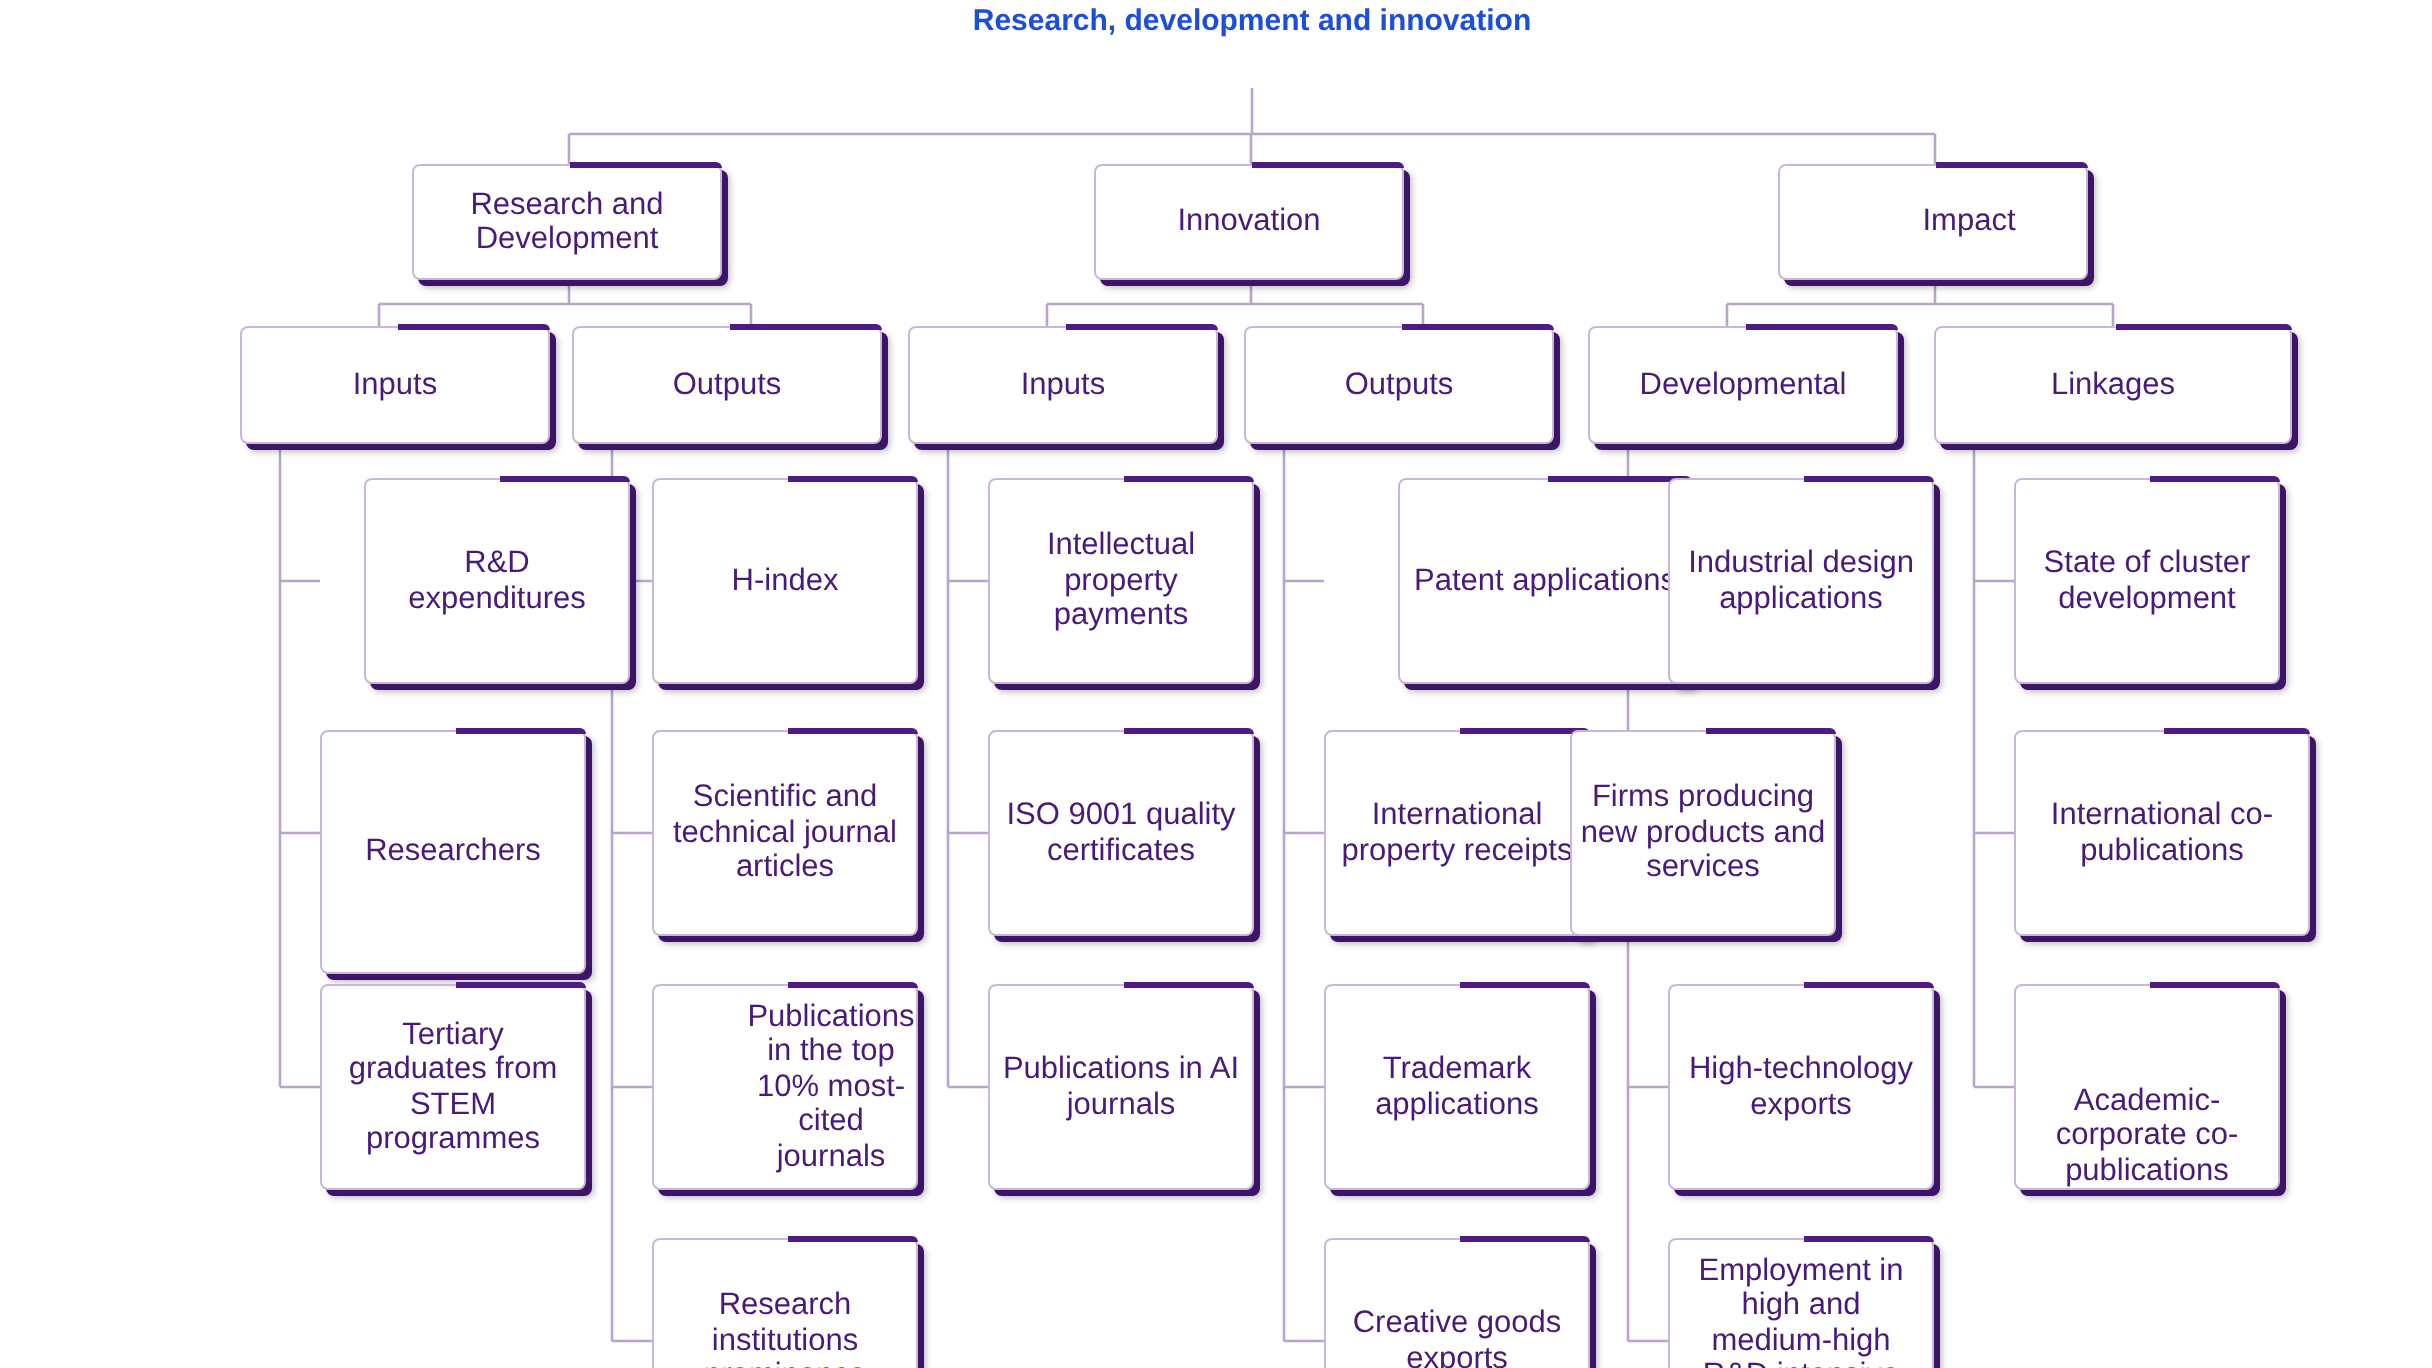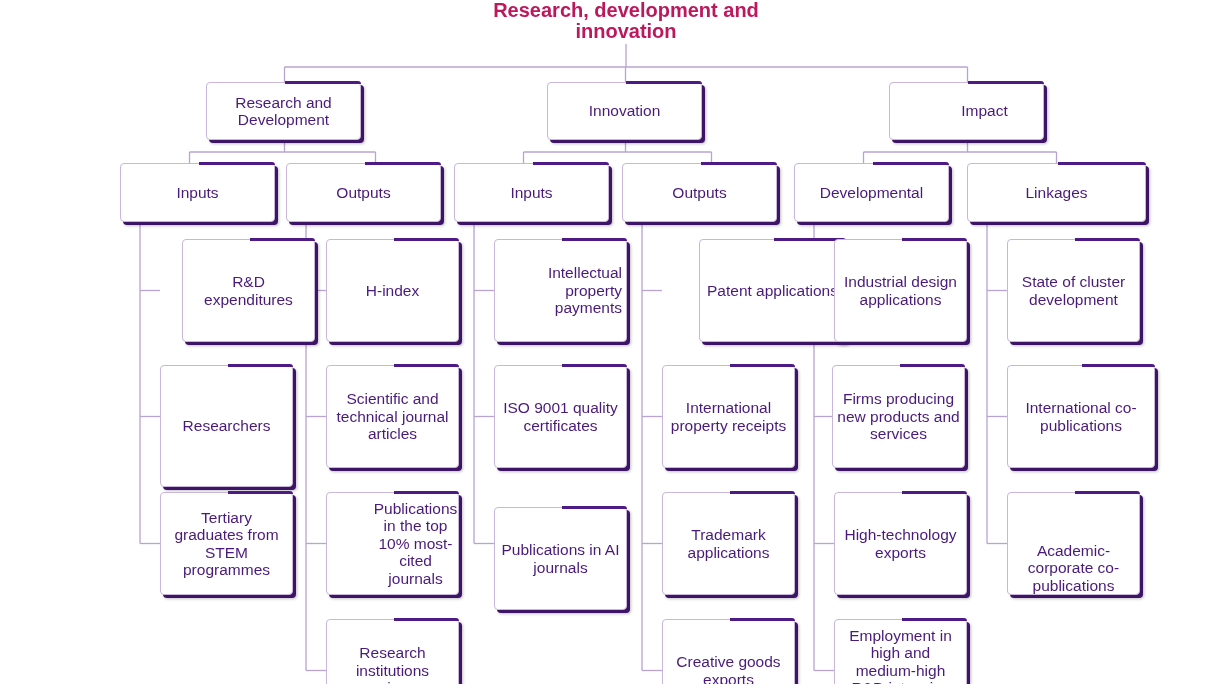--- a/index.html
+++ b/index.html
@@ -1,20 +1,20 @@
 <!DOCTYPE html>
 <html><head>
 <meta charset="utf-8">
 <style>
   html, body { margin:0; padding:0; }
   body { width:1216px; height:684px; overflow:hidden; background:#ffffff; position:relative;
          font-family:"Liberation Sans", sans-serif; color:#4a1a7a; }
   #lines { position:absolute; left:0; top:0; width:1216px; height:684px; }
   .title { position:absolute; left:476px; top:0px; width:300px; text-align:center;
-           font-weight:bold; font-size:20px; line-height:21px; color:#be185d; }
+           font-weight:bold; font-size:15px; line-height:21px; color:#1d4ed8; }
   .box { position:absolute; box-sizing:border-box; background:#fff;
          border:1px solid #c9b6da; border-radius:4px;
          display:flex; align-items:center; justify-content:center; text-align:center;
          font-size:15.5px; line-height:17.5px; color:#4a1a7a;
          box-shadow: 3px 3px 0 #3d1466, 4px 4px 3px rgba(0,0,0,0.25); }
   .box::before { content:""; position:absolute; right:-1px; top:-2px; width:50%; height:3px;
                  background:#4e1a85; border-radius:0 3px 0 0; }
   .box span { padding:0 4px; }
 </style>
 </head>
@@ -97,27 +97,27 @@
     </div>
     <div class="box" style="left: 326px; top: 619px; width: 133px; height: 103px;">
       <span>Research institutions prominence</span>
     </div>
     <div class="box" style="left: 547px; top: 82px; width: 155px; height: 58px;">
       <span>Innovation</span>
     </div>
     <div class="box" style="left: 454px; top: 163px; width: 155px; height: 59px;">
       <span>Inputs</span>
     </div>
-    <div class="box" style="left: 494px; top: 239px; width: 133px; height: 103px; text-align: right;">
+    <div class="box" style="left: 494px; top: 239px; width: 133px; height: 103px;">
       <span>Intellectual property payments</span>
     </div>
     <div class="box" style="left: 494px; top: 365px; width: 133px; height: 103px;">
       <span>ISO 9001 quality certificates</span>
     </div>
-    <div class="box" style="left: 494px; top: 507px; width: 133px; height: 103px;">
+    <div class="box" style="left: 494px; top: 492px; width: 133px; height: 103px;">
       <span>Publications in AI journals</span>
     </div>
     <div class="box" style="left: 622px; top: 163px; width: 155px; height: 59px;">
       <span>Outputs</span>
     </div>
     <div class="box" style="left: 662px; top: 239px; width: 147px; height: 103px; margin-left: 37px;">
       <span>Patent applications</span>
     </div>
     <div class="box" style="left: 662px; top: 365px; width: 133px; height: 103px;">
       <span>International property receipts</span>
@@ -130,21 +130,21 @@
     </div>
     <div class="box" style="left: 889px; top: 82px; width: 155px; height: 58px; padding-left: 36px;">
       <span>Impact</span>
     </div>
     <div class="box" style="left: 794px; top: 163px; width: 155px; height: 59px;">
       <span>Developmental</span>
     </div>
     <div class="box" style="left: 834px; top: 239px; width: 133px; height: 103px;">
       <span>Industrial design applications</span>
     </div>
-    <div class="box" style="left: 785px; top: 365px; width: 133px; height: 103px; margin-left: 47px;">
+    <div class="box" style="left: 785px; top: 365px; width: 133px; height: 103px;">
       <span>Firms producing new products and services</span>
     </div>
     <div class="box" style="left: 834px; top: 492px; width: 133px; height: 103px;">
       <span>High-technology exports</span>
     </div>
     <div class="box" style="left: 834px; top: 619px; width: 133px; height: 103px;">
       <span>Employment in high and medium-high R&amp;D intensive industries</span>
     </div>
     <div class="box" style="left: 967px; top: 163px; width: 179px; height: 59px;">
       <span>Linkages</span>

